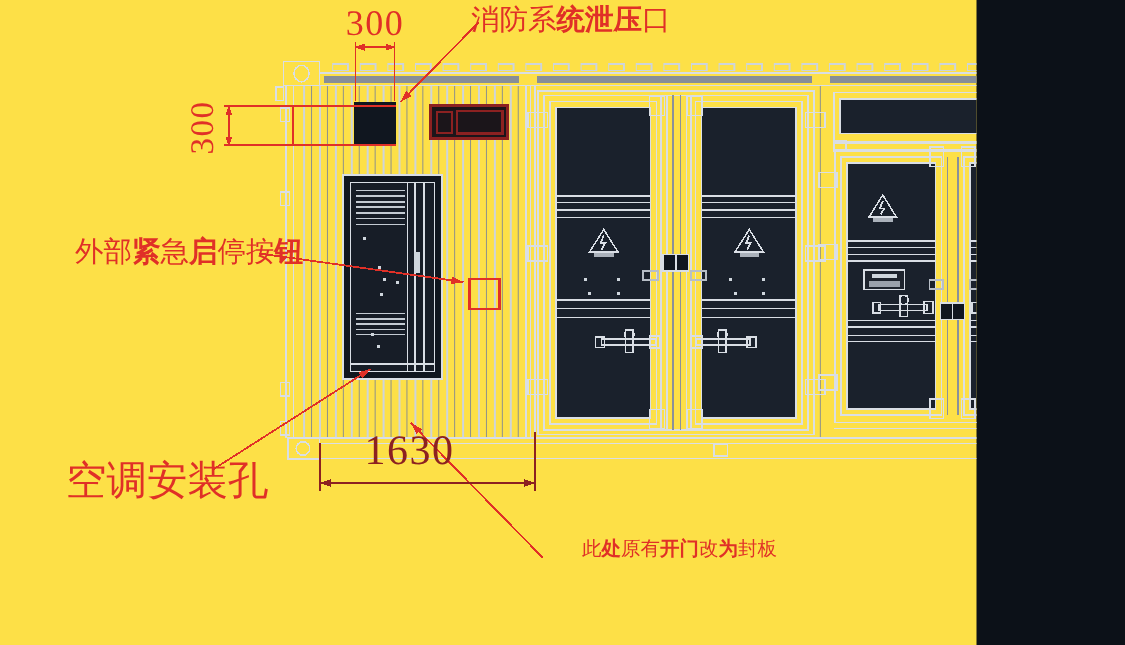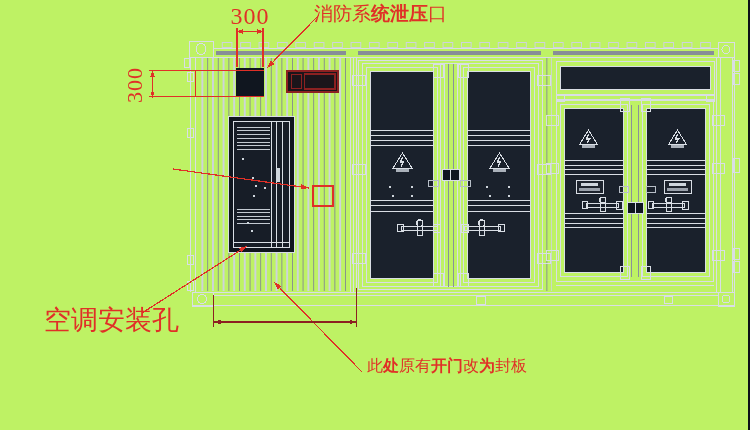--- a/index.html
+++ b/index.html
@@ -1,34 +1,34 @@
 <!DOCTYPE html>
 <html><head>
 <meta charset="utf-8">
 <style>
   html,body{margin:0;padding:0;background:#0c1118;}
   .canvas{
-    position:relative;width:748px;height:430px;overflow:hidden;
-    background:#bef264;
+    position:relative;width:651px;height:430px;overflow:hidden;
+    background:#fde047;
     font-family:"Liberation Serif", serif;
   }
   svg.draw{position:absolute;left:0;top:0;}
   .red-text{
     position:absolute;color:#e03027;white-space:nowrap;line-height:1.05;
   }
   .bold-seg{font-weight:bold;}
   .dim{letter-spacing:1px;}
   .dim-left-wrap{
     position:absolute;left:112px;top:64px;width:46px;height:42px;
     display:flex;align-items:center;justify-content:center;
     transform:rotate(-90deg);
   }
   .dark-red{color:#8c2121;}
-  .note-block{position:absolute;left:367px;top:355px;color:#e03027;
-    font-size:16px;line-height:21.5px;white-space:nowrap;}
+  .note-block{position:absolute;left:388px;top:355px;color:#e03027;
+    font-size:13px;line-height:21.5px;white-space:nowrap;}
 </style>
 </head>
 <body>
 
 <div class="canvas">
 
 <svg class="draw" width="750" height="430" viewBox="0 0 750 430" shape-rendering="crispEdges">
   <defs>
     <pattern id="corr" width="10.6" height="8" patternUnits="userSpaceOnUse">
       <line x1="1.2" y1="0" x2="1.2" y2="8" stroke="#cdd4db" stroke-width="1.5"></line>
@@ -351,21 +351,23 @@
 </svg>
 
 <div class="red-text dim" style="left:228px;top:4px;width:44px;text-align:center;font-size:24px;">300</div>
 
 <div class="red-text" style="left:314px;top:4px;font-size:19px;"><span>消防系</span><span class="bold-seg">统泄压</span><span>口</span></div>
 
 <div class="dim-left-wrap">
   <span class="red-text dim" style="position:static;font-size:22px;">300</span>
 </div>
 
+<div class="red-text" style="left:50px;top:159px;font-size:19px;"><span>外部</span><span class="bold-seg">紧</span><span>急</span><span class="bold-seg">启</span><span>停按</span><span class="bold-seg">钮</span></div>
 
 <div class="red-text" style="left:44px;top:306px;font-size:27px;">空调安装孔</div>
 
+<div class="red-text dim dark-red" style="left:226px;top:286px;width:94px;text-align:center;font-size:28px;">1630</div>
 
 <div class="note-block">
   <div><span>此</span><span class="bold-seg">处</span><span>原有</span><span class="bold-seg">开门</span><span>改</span><span class="bold-seg">为</span><span>封板</span></div>
 </div>
 
 </div>
 
 </body></html>

